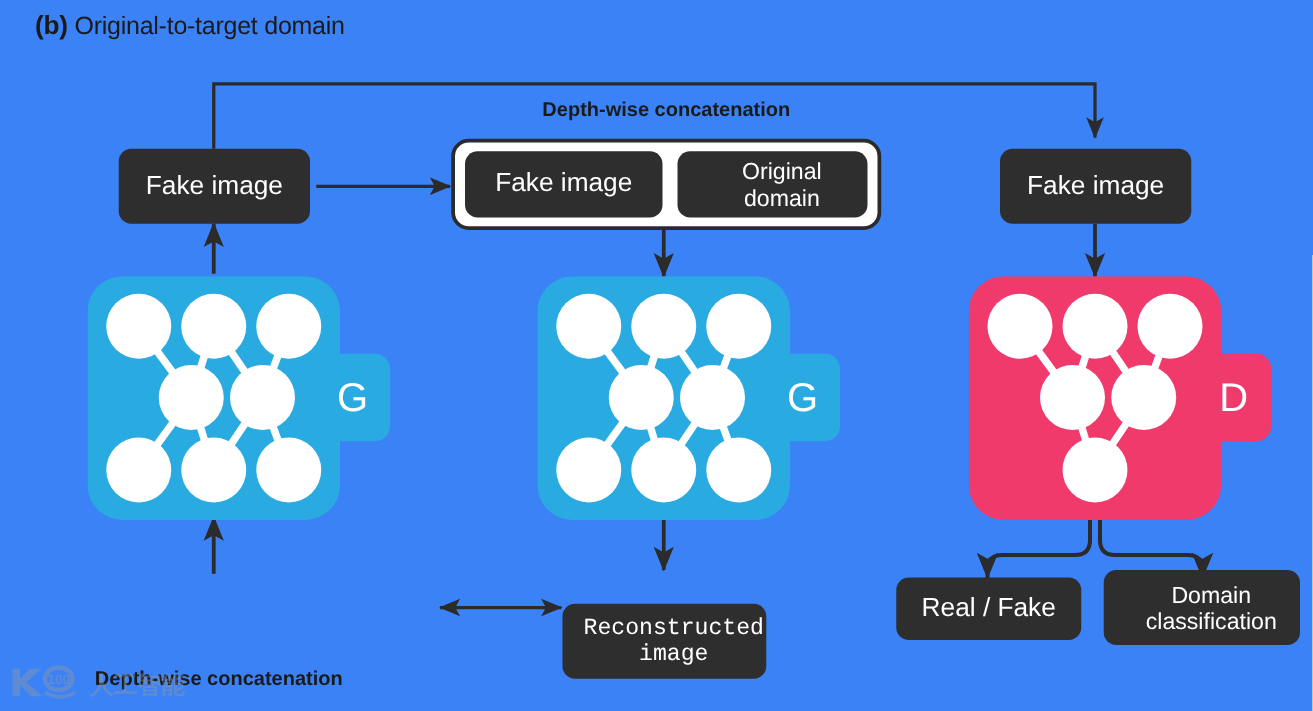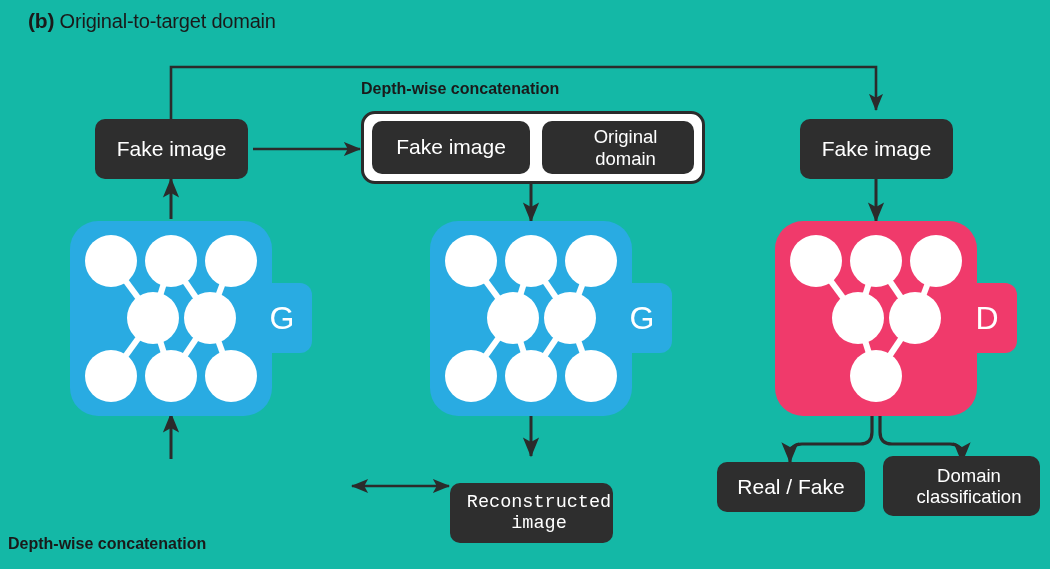--- a/index.html
+++ b/index.html
@@ -7,21 +7,21 @@
     padding: 0;
     background: #ffffff;
   }
   body {
     font-family: "Liberation Sans", sans-serif;
   }
   #canvas {
     position: relative;
     width: 1050px;
     height: 569px;
-    background: #14b8a6;
+    background: #3b82f6;
     overflow: hidden;
   }
   
   .panel-title {
     position: absolute;
     font-size: 20px;
     color: #1a1a1a;
     white-space: nowrap;
     letter-spacing: -0.2px;
   }
@@ -55,20 +55,21 @@
     border-radius: 14px;
     background: #ffffff;
     box-sizing: border-box;
   }
   .concat-label {
     position: absolute;
     font-size: 16px;
     font-weight: bold;
     color: #1a1a1a;
     white-space: nowrap;
+    text-align: center;
   }
   
   .net {
     position: absolute;
   }
   .net svg { display: block; }
   
   #arrows {
     position: absolute;
     left: 0; top: 0;
@@ -228,14 +229,25 @@
       </g>
       <text x="212" y="108" font-family="Liberation Sans, sans-serif" font-size="32" fill="#ffffff" text-anchor="middle">D</text>
     </svg>
   </div>
 
   <div class="dbox" style="left:717px; top:462px; width:148px; height:50px;">Real / Fake</div>
 
   <div class="dbox two-line" style="left:883px; top:456px; width:157px; height:60px; white-space:pre-line;">Domain
 classification</div>
 
+  <div class="watermark">
+    <svg width="170" height="34" viewBox="0 0 170 34" xmlns="http://www.w3.org/2000/svg">
+      <g fill="#9a9a9a">
+        <path d="M4,6 L4,28 L10,28 L10,19 L19,28 L28,28 L15,17 L27,6 L18,6 L10,14 L10,6 Z"></path>
+        <ellipse cx="41" cy="14" rx="11" ry="9" fill="none" stroke="#9a9a9a" stroke-width="3.5"></ellipse>
+        <text x="41" y="18" font-family="Liberation Sans, sans-serif" font-size="11" font-weight="bold" fill="#9a9a9a" text-anchor="middle">100</text>
+        <path d="M30,25 q12,7 24,0" fill="none" stroke="#9a9a9a" stroke-width="3"></path>
+        <text x="66" y="25" font-family="Liberation Sans, sans-serif" font-size="19" font-weight="bold" fill="#9a9a9a">人工智能</text>
+      </g>
+    </svg>
+  </div>
 
 </div>
 
 </body></html>

